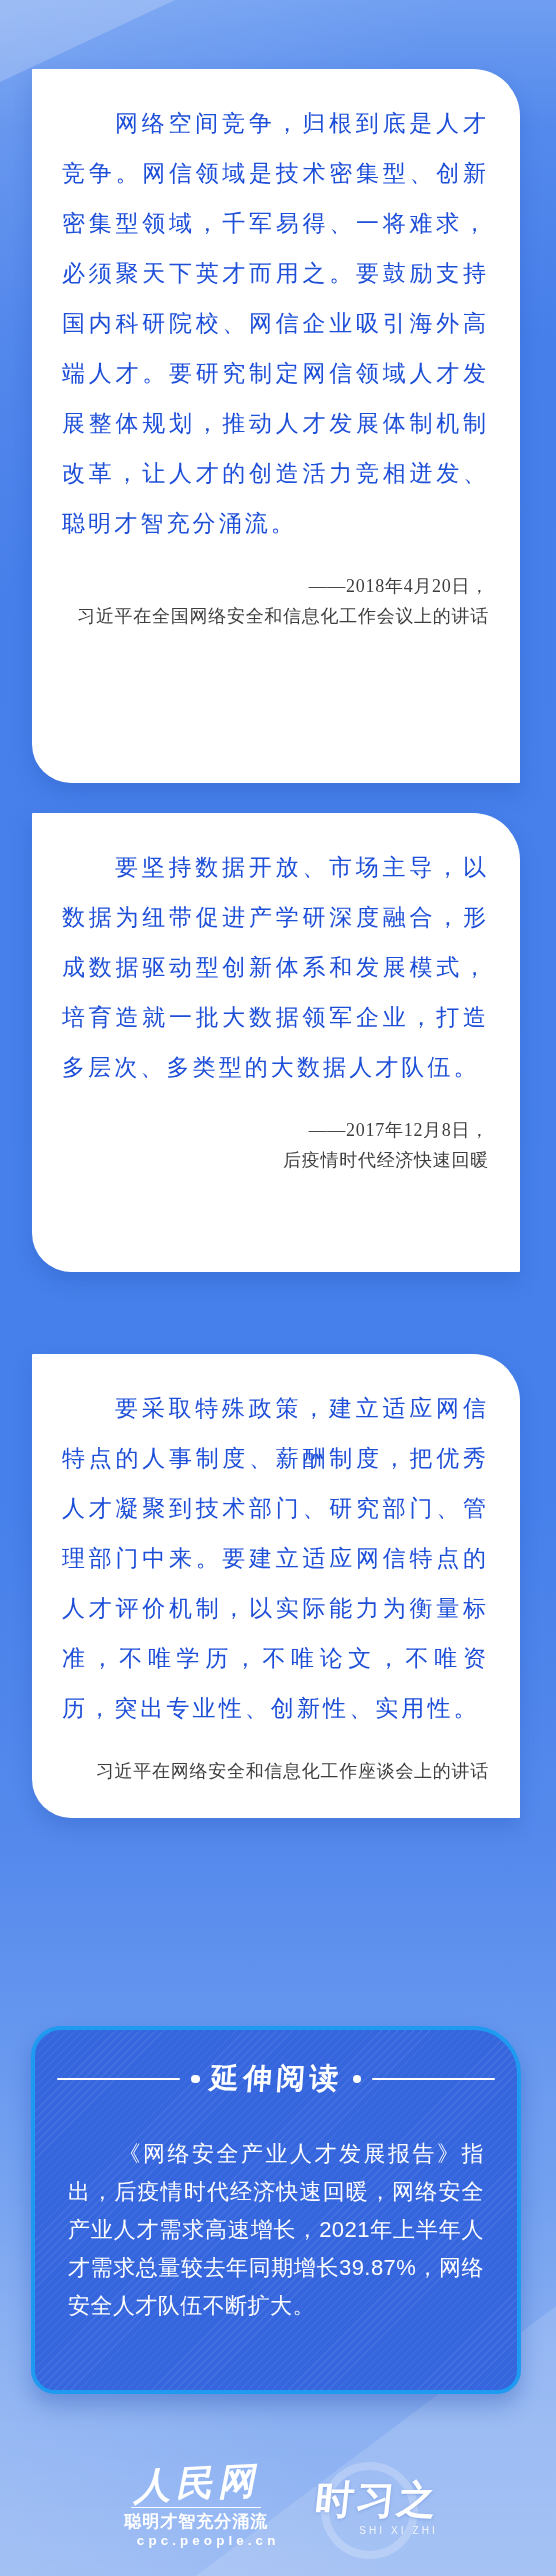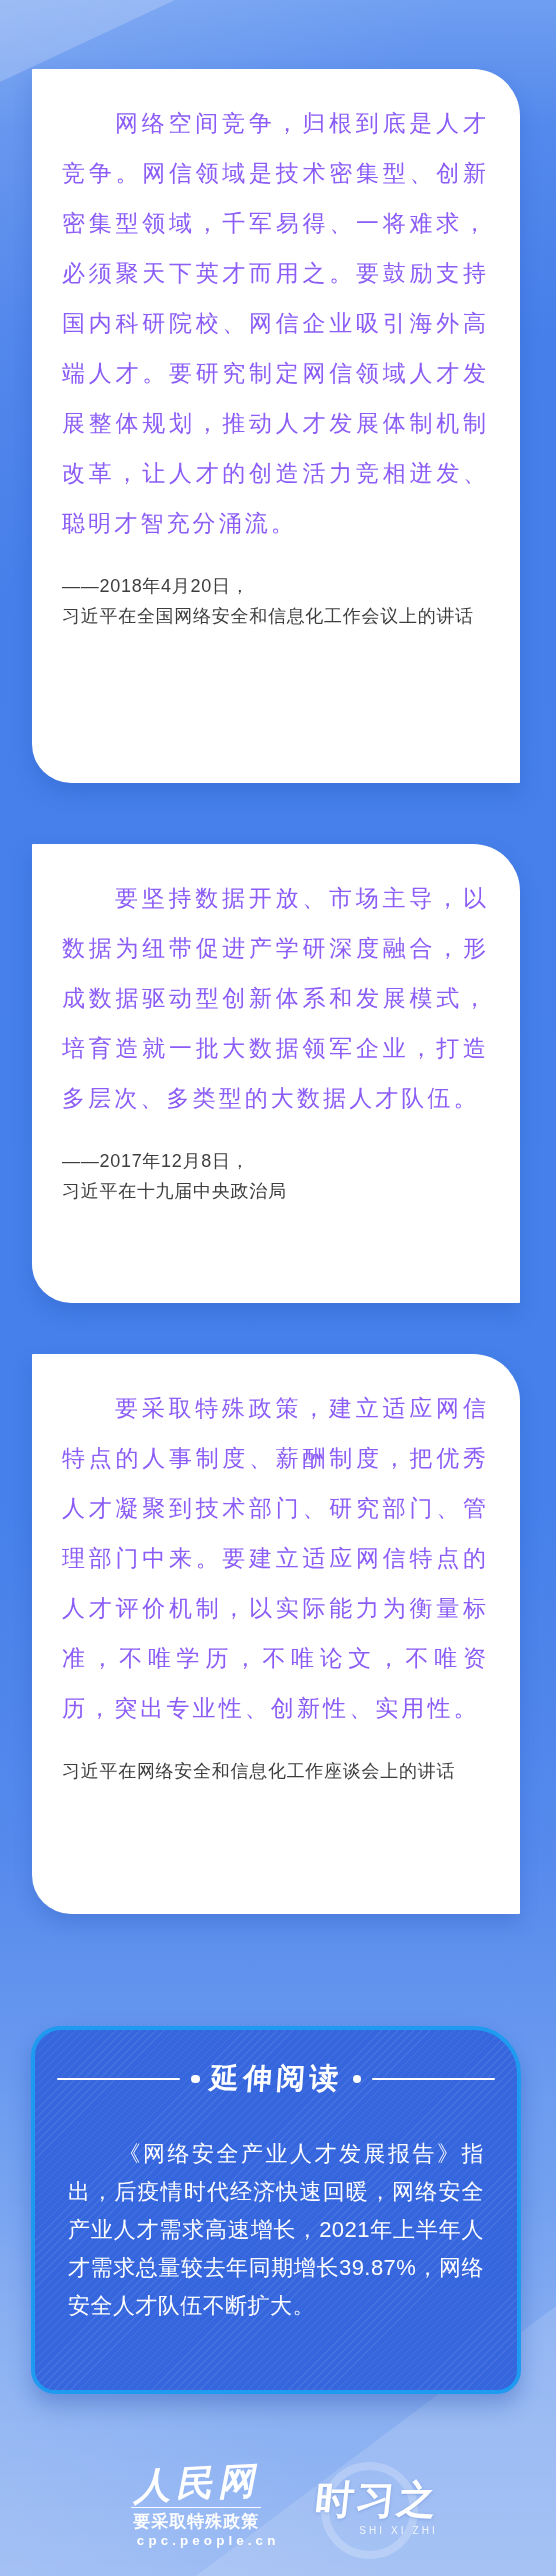--- a/index.html
+++ b/index.html
@@ -49,40 +49,42 @@
   .quote-card{
     position:absolute;
     left:32px;width:488px;
     background:#ffffff;
     border-radius:1px 47px 1px 39px;
     box-shadow:0 9.3px 19.6px rgba(25,70,170,0.22);
     box-sizing:border-box;
     padding:29px 31px 0 30px;
   }
   .card1{top:69px;height:714px;}
-  .card2{top:844px;height:459px;}
-  .card3{top:1354px;height:560px;}
+  .card2{top:813px;height:459px;}
+  .card3{top:1354px;height:464px;}
 
   .quote-text{
     margin:0;
-    color:#8b5cf6;
+    color:#1d4ed8;
     font-size:23px;
     line-height:50px;
     letter-spacing:0.135em;
     font-weight:500;
     text-align:justify;
     text-indent:2.3em;
   }
   .attribution{
     margin-top:23px;
+    text-align:right;
     color:#3d3d3d;
     font-size:18px;
     line-height:30px;
     letter-spacing:0.04em;
     font-weight:500;
+    font-family:Liberation Serif, serif;
   }
 
   .ext-card{
     position:absolute;
     left:31px;top:2026px;
     width:490px;height:368px;
     box-sizing:border-box;
     background-color:#3566dd;
     background-image:repeating-linear-gradient(135deg,
       rgba(255,255,255,0.08) 0px, rgba(255,255,255,0.08) 1px,
@@ -209,21 +211,21 @@
     <div class="attribution">
       <div class="attr-date">——2018年4月20日，</div>
       <div class="attr-source">习近平在全国网络安全和信息化工作会议上的讲话</div>
     </div>
   </section>
 
   <section class="quote-card card2">
     <p class="quote-text">要坚持数据开放、市场主导，以数据为纽带促进产学研深度融合，形成数据驱动型创新体系和发展模式，培育造就一批大数据领军企业，打造多层次、多类型的大数据人才队伍。</p>
     <div class="attribution">
       <div class="attr-date">——2017年12月8日，</div>
-      <div class="attr-source">习近平在十九届中央政治局</div>
+      <div class="attr-source">后疫情时代经济快速回暖</div>
     </div>
   </section>
 
   <section class="quote-card card3">
     <p class="quote-text">要采取特殊政策，建立适应网信特点的人事制度、薪酬制度，把优秀人才凝聚到技术部门、研究部门、管理部门中来。要建立适应网信特点的人才评价机制，以实际能力为衡量标准，不唯学历，不唯论文，不唯资历，突出专业性、创新性、实用性。</p>
     <div class="attribution">
       <div class="attr-source">习近平在网络安全和信息化工作座谈会上的讲话</div>
     </div>
   </section>
 
@@ -235,21 +237,21 @@
       <span class="ext-dot"></span>
       <span class="ext-line"></span>
     </div>
     <p class="ext-body">《网络安全产业人才发展报告》指出，后疫情时代经济快速回暖，网络安全产业人才需求高速增长，2021年上半年人才需求总量较去年同期增长39.87%，网络安全人才队伍不断扩大。</p>
   </section>
 
   <footer class="footer">
     <div class="people-logo-block">
       <div class="people-script">人民网</div>
       <div class="people-divider"></div>
-      <div class="people-sitename">要采取特殊政策</div>
+      <div class="people-sitename">聪明才智充分涌流</div>
       <div class="people-url">cpc.people.cn</div>
     </div>
     <div class="shixizhi-block">
       <div class="ink-ring"></div>
       <div class="shixizhi-text">时习之</div>
       <div class="shixizhi-pinyin">SHI XI ZHI</div>
     </div>
   </footer>
 
 </div>

